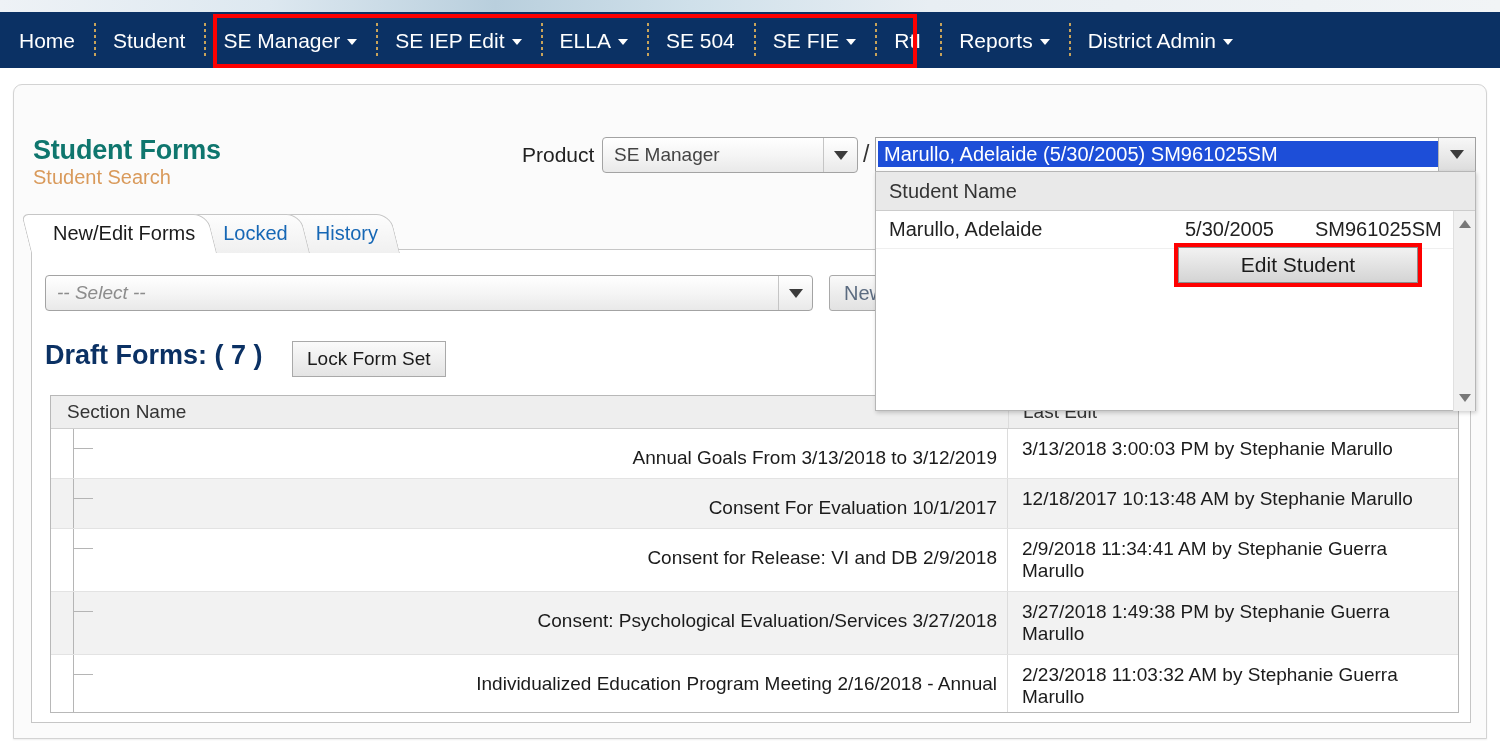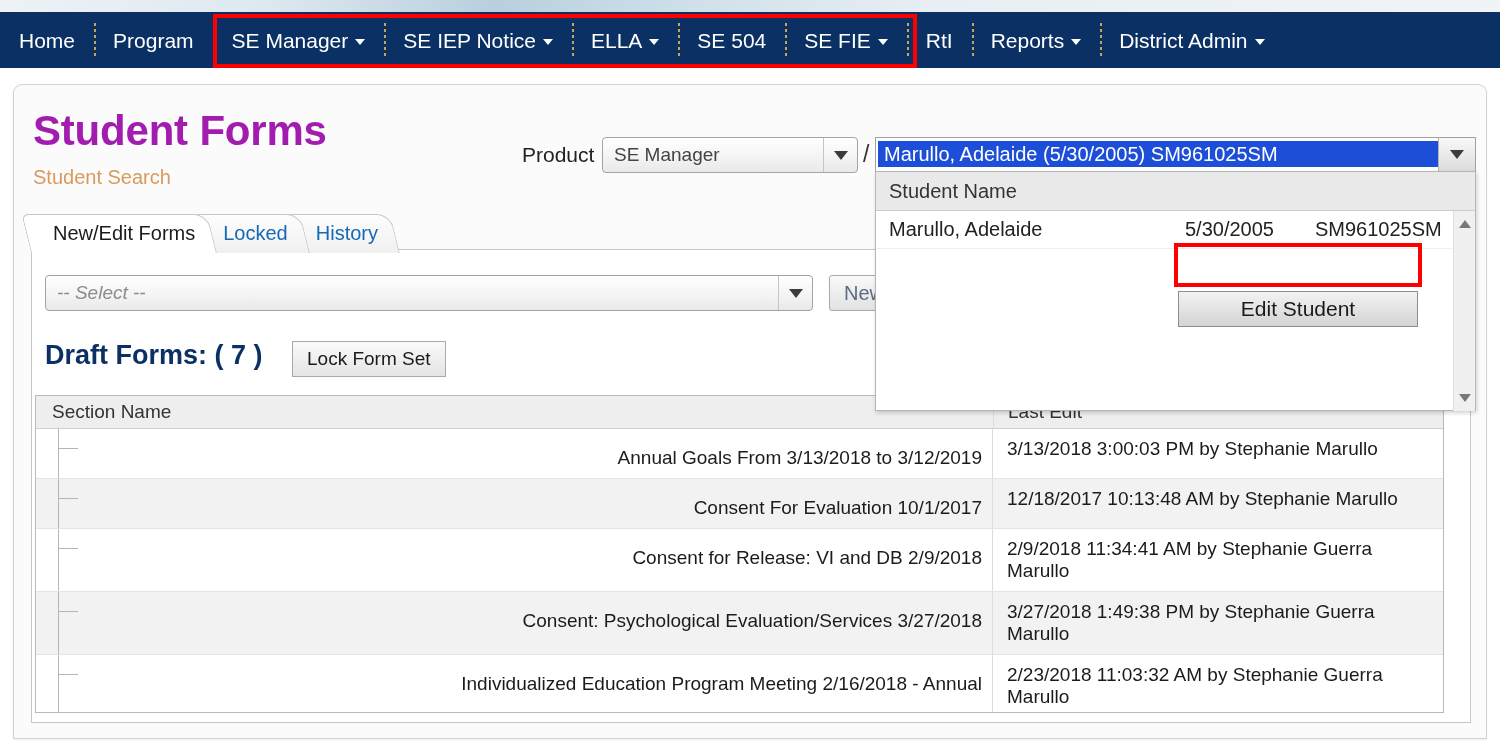--- a/index.html
+++ b/index.html
@@ -62,22 +62,22 @@
     position: absolute;
     left: 13px; top: 84px; width: 1474px; height: 655px;
     background: #fbfbfb;
     border: 1px solid #d3d3d3;
     border-radius: 9px 9px 0 0;
     box-shadow: 0 1px 2px rgba(0,0,0,.07);
     overflow: hidden;
   }
 
   #page-title {
-    position: absolute; left: 19px; top: 22px;
-    font-size: 42px; font-weight: bold; color: #a21caf;
+    position: absolute; left: 19px; top: 50px;
+    font-size: 27px; font-weight: bold; color: #0f766e;
     letter-spacing: -0.2px;
   }
   #student-search-link {
     position: absolute; left: 19px; top: 81px;
     font-size: 20px; color: #d99a5b;
     cursor: pointer;
   }
 
   
   #product-label {
@@ -205,21 +205,20 @@
     border: 4px solid #fe0000;
     z-index: 25;
   }
   #edit-student-btn {
     width: 100%; height: 100%;
     background: linear-gradient(to bottom, #f2f2f2 0%, #e3e3e3 50%, #d4d4d4 100%);
     border: 1px solid #8d8d8d;
     display: flex; align-items: center; justify-content: center;
     font-size: 21px; color: #1b1b1b;
     cursor: pointer;
-    margin-top: 44px;
   }
 
   
   #tabs {
     position: absolute; left: 17px; top: 127px;
     height: 40px;
     display: flex; align-items: flex-end;
   }
   .tab {
     position: relative;
@@ -286,21 +285,21 @@
     background: linear-gradient(to bottom, #fafafa 0%, #efefef 50%, #e4e4e4 100%);
     border: 1px solid #a9a9a9;
     display: flex; align-items: center; justify-content: center;
     padding: 0 14px;
     font-size: 19px; color: #1b1b1b;
     cursor: pointer;
   }
 
   
   #forms-table {
-    position: absolute; left: 21px; top: 310px;
+    position: absolute; left: 36px; top: 310px;
     width: 1409px; height: 318px;
     border: 1px solid #b8b8b8;
     background: #ffffff;
     overflow: hidden;
   }
   #th-row {
     display: flex; height: 33px;
     background: #eeeeee;
     border-bottom: 1px solid #cfcfcf;
     font-size: 19px; color: #333;
@@ -341,28 +340,28 @@
 </head>
 <body>
 
 <div id="top-strip"></div>
 
 <div id="navbar">
   <div class="nav-item">
     <span>Home</span>
   </div>
   <div class="nav-item">
-    <span>Program</span>
+    <span>Student</span>
   </div>
   <div class="nav-item">
     <span>SE Manager</span>
     <span class="nav-caret"></span>
   </div>
   <div class="nav-item">
-    <span>SE IEP Notice</span>
+    <span>SE IEP Edit</span>
     <span class="nav-caret"></span>
   </div>
   <div class="nav-item">
     <span>ELLA</span>
     <span class="nav-caret"></span>
   </div>
   <div class="nav-item">
     <span>SE 504</span>
   </div>
   <div class="nav-item">

